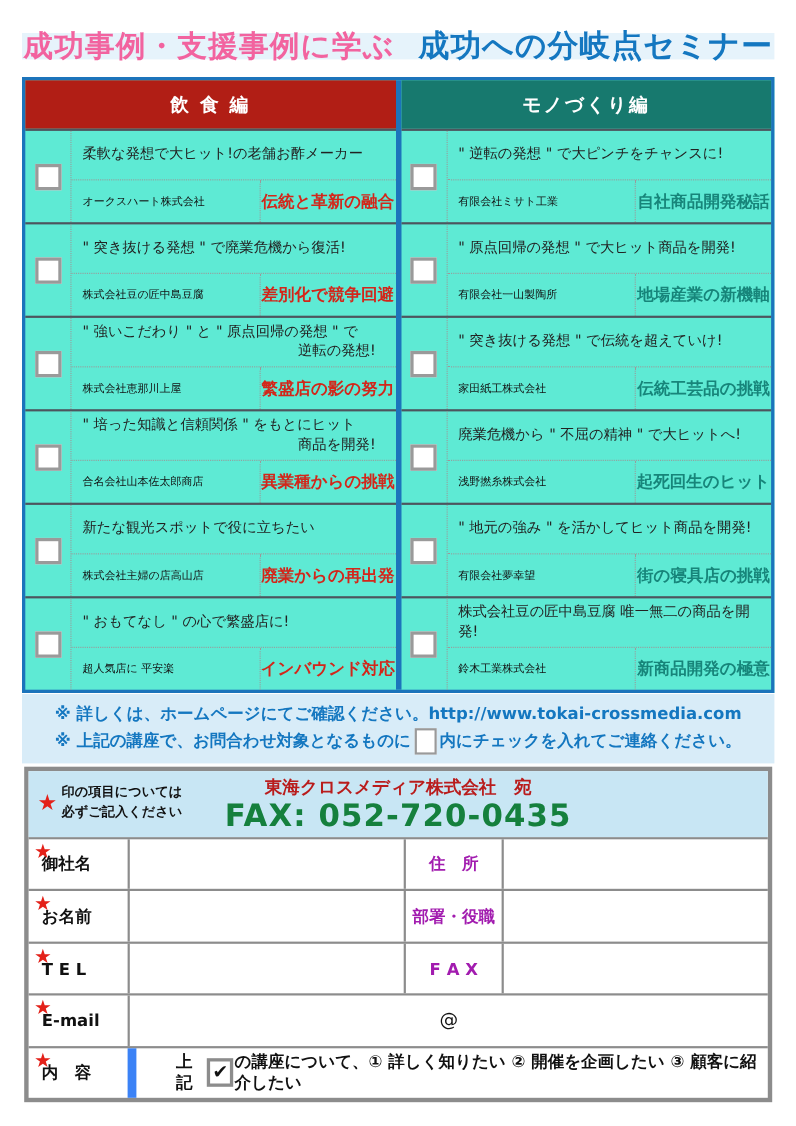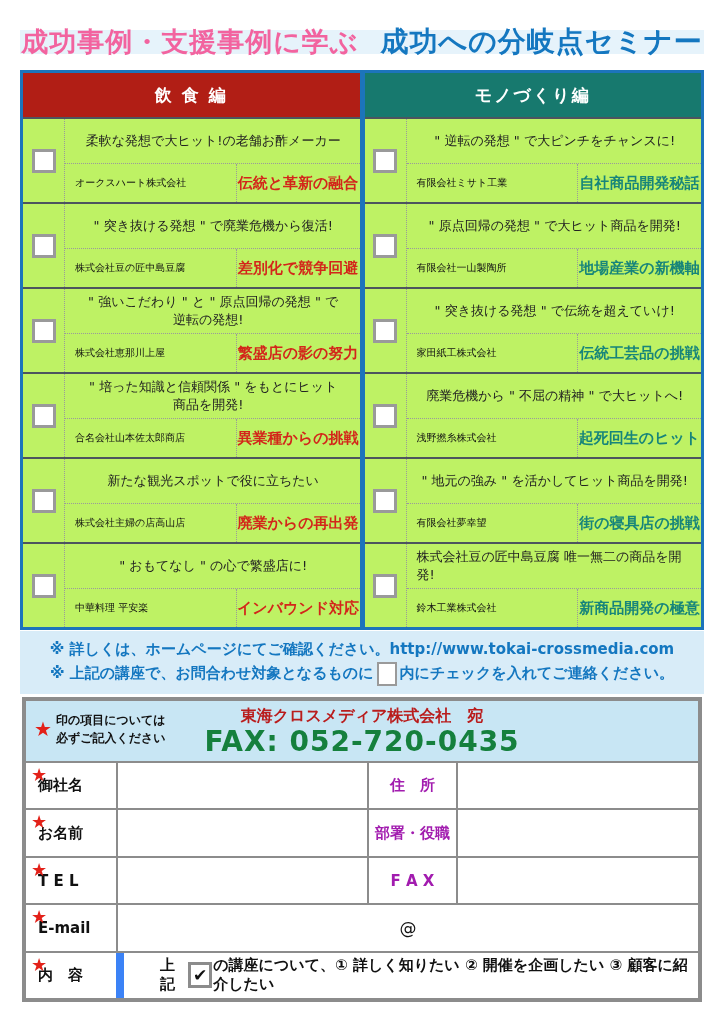--- a/index.html
+++ b/index.html
@@ -7,35 +7,35 @@
   body { width:724px; height:1024px; font-family:"DejaVu Sans","Liberation Sans",sans-serif; color:#222; }
   .page { position:relative; width:724px; height:1024px; background:#fff; overflow:hidden; }
 
   
   .top-band { position:absolute; left:20px; top:30px; width:684px; height:24px; background:#e6f3fb;
               display:flex; align-items:center; justify-content:center; gap:22px; }
   .title-pink { font-family:"DejaVu Serif","Liberation Serif",serif; font-weight:bold; font-size:27px; color:#f2639f; letter-spacing:1px; white-space:nowrap; }
   .title-blue { font-weight:bold; font-size:28px; color:#1477c0; letter-spacing:1px; white-space:nowrap; }
 
   
-  .main-table { position:absolute; left:20px; top:70px; width:684px; height:560px; border:3px solid #1c74bb; background:#bef264; display:flex; }
+  .main-table { position:absolute; left:20px; top:70px; width:684px; height:560px; border:3px solid #1c74bb; background:#5eead4; display:flex; }
   .col { flex:1; display:flex; flex-direction:column; min-width:0; }
   .col.mono { border-left:5px solid #1c74bb; }
   .col-header { height:44px; flex:0 0 44px; display:flex; align-items:center; justify-content:center;
                 color:#fff; font-weight:bold; font-size:17px; letter-spacing:2px; }
   .col.food .col-header { background:#b11e15; }
   .col.mono .col-header { background:#17796e; }
 
   .srow { flex:1; display:flex; border-top:2px solid #4d555e; min-height:0; }
   .srow:first-of-type { border-top:none; }
   .cbcell { width:42px; flex:0 0 42px; border-right:1px dotted #9a9a9a; display:flex; align-items:center; justify-content:center; }
   .cbx { width:24px; height:24px; background:#fff; border:3px solid #9a9a9a; display:block; }
   .rbody { flex:1; display:flex; flex-direction:column; min-width:0; }
   .desc { flex:0 0 45px; border-bottom:1px dotted #9a9a9a; display:flex; flex-direction:column; justify-content:center;
-          padding:2px 8px 2px 10px; font-size:13px; color:#222; line-height:1.35;align-items:center; }
+          padding:2px 8px 2px 10px; font-size:13px; color:#222; line-height:1.35; }
   .desc .d2 { text-align:right; padding-right:10px; }
   .desc .d2:empty { display:none; }
   .brow { flex:1; display:flex; align-items:stretch; min-height:0; }
   .company { flex:1; display:flex; align-items:center; padding-left:10px; font-family:"DejaVu Serif","Liberation Serif",serif; font-size:10px; color:#111; white-space:nowrap; }
   .hl { width:124px; flex:0 0 124px; border-left:1px dotted #9a9a9a; display:flex; align-items:center; justify-content:center;
         font-weight:bold; font-size:15px; white-space:nowrap; }
   .col.food .hl { color:#d3261a; }
   .col.mono .hl { color:#17857a; }
 
   
@@ -163,21 +163,21 @@
       <div class="srow">
         <div class="cbcell">
             <span class="cbx"></span>
           </div>
         <div class="rbody">
           <div class="desc">
             <div class="d1">" おもてなし " の心で繁盛店に!</div>
 
           </div>
           <div class="brow">
-            <div class="company">中華料理 平安楽</div>
+            <div class="company">超人気店に 平安楽</div>
             <div class="hl">インバウンド対応</div>
           </div>
         </div>
       </div>
     </div>
 
     <div class="col mono">
       <div class="col-header">モノづくり編</div>
 
       <div class="srow">

